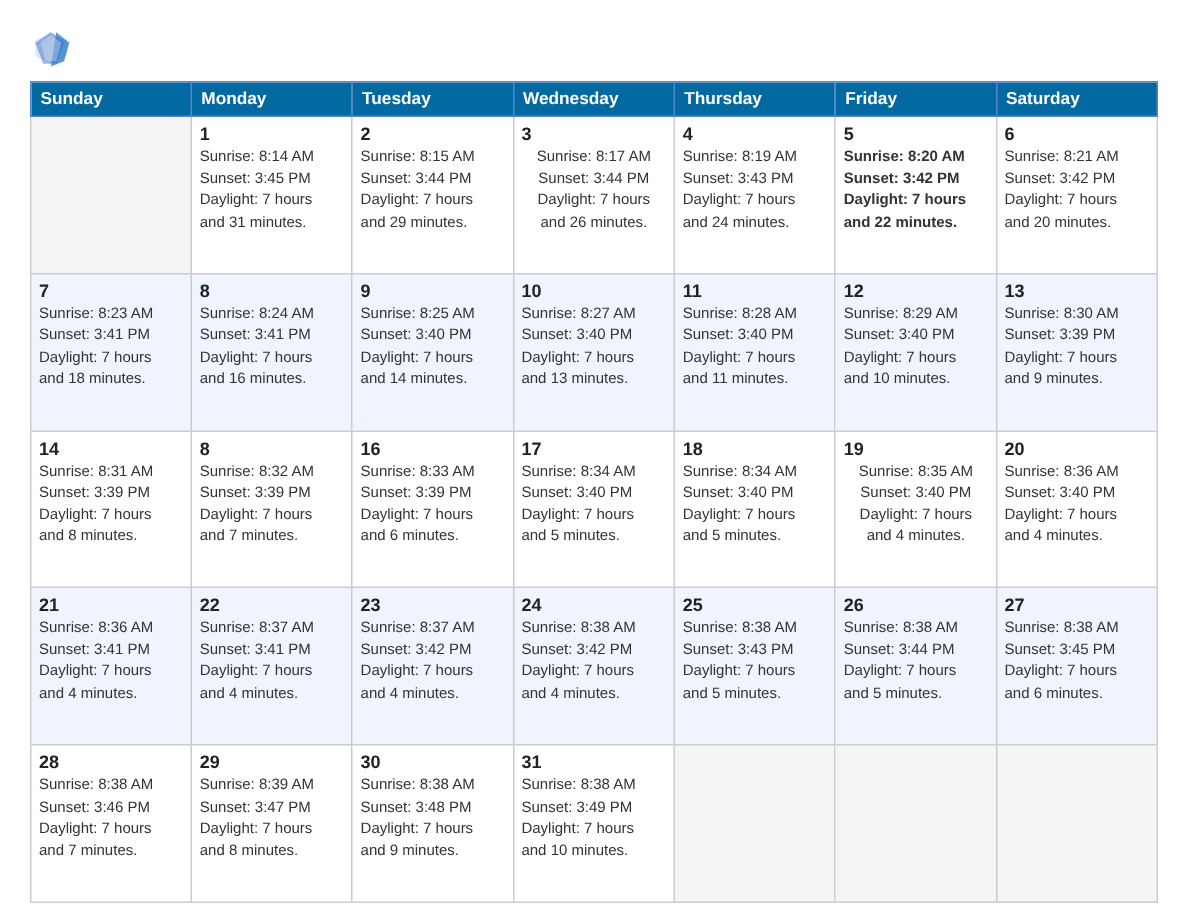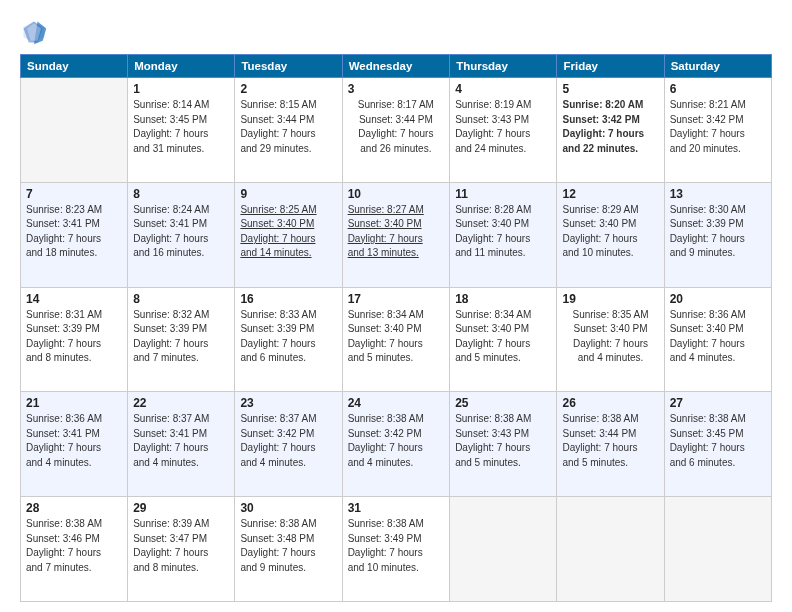--- a/index.html
+++ b/index.html
@@ -189,28 +189,28 @@
           </td>
           <td>
             <span class="day-num">8</span>
             <div class="day-info" style="white-space: pre-line;">Sunrise: 8:24 AM
 Sunset: 3:41 PM
 Daylight: 7 hours
 and 16 minutes.</div>
           </td>
           <td>
             <span class="day-num">9</span>
-            <div class="day-info" style="white-space: pre-line; text-decoration: underline;">Sunrise: 8:25 AM
+            <div class="day-info" style="white-space: pre-line;">Sunrise: 8:25 AM
 Sunset: 3:40 PM
 Daylight: 7 hours
 and 14 minutes.</div>
           </td>
           <td>
             <span class="day-num">10</span>
-            <div class="day-info" style="white-space: pre-line; text-decoration: underline;">Sunrise: 8:27 AM
+            <div class="day-info" style="white-space: pre-line;">Sunrise: 8:27 AM
 Sunset: 3:40 PM
 Daylight: 7 hours
 and 13 minutes.</div>
           </td>
           <td>
             <span class="day-num">11</span>
             <div class="day-info" style="white-space: pre-line;">Sunrise: 8:28 AM
 Sunset: 3:40 PM
 Daylight: 7 hours
 and 11 minutes.</div>

